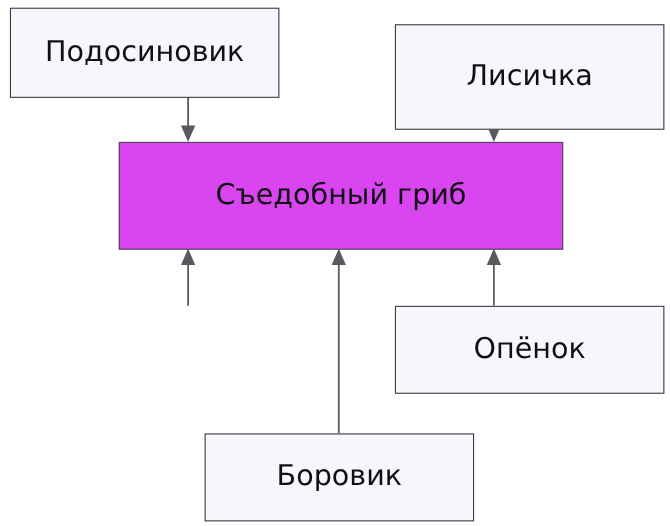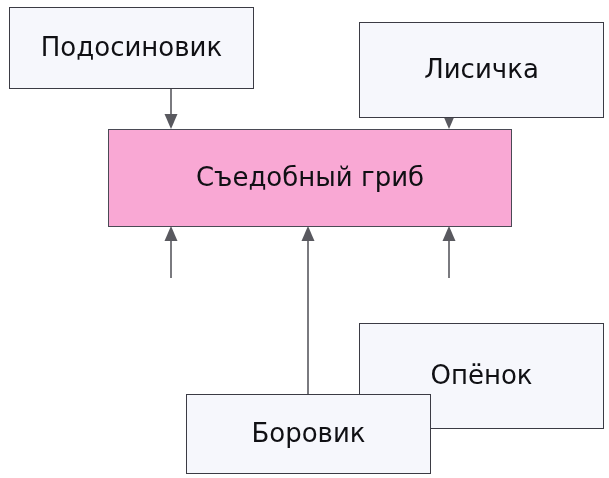--- a/index.html
+++ b/index.html
@@ -23,21 +23,21 @@
     justify-content: center;
     border: 1px solid #3b3b44;
     background: #f6f7fc;
     color: #101014;
     font-size: 26px;
     line-height: 1;
     letter-spacing: 0px;
     white-space: nowrap;
   }
   .node.central {
-    background: #f9a8d4;
+    background: #d946ef;
     border: 1px solid #4a4a55;
   }
   .node-label {
     display: block;
     padding-bottom: 2px;
   }
   svg.connectors {
     position: absolute;
     left: 0;
     top: 0;
@@ -94,21 +94,21 @@
 
   <div class="node" style="left:359px; top:7px; width:245px; height:96px;margin-top:15px;">
     <span class="node-label">Лисичка</span>
   </div>
 
   <div class="node central" style="left:108px; top:129px; width:404px; height:98px;">
     <span class="node-label">Съедобный гриб</span>
   </div>
 
 
-  <div class="node" style="left:359px; top:278px; width:245px; height:106px;margin-top:45px;">
+  <div class="node" style="left:359px; top:278px; width:245px; height:80px;">
     <span class="node-label">Опёнок</span>
   </div>
 
   <div class="node" style="left:186px; top:394px; width:245px; height:80px;justify-content:center;">
     <span class="node-label">Боровик</span>
   </div>
 
 </div>
 
 </body></html>

